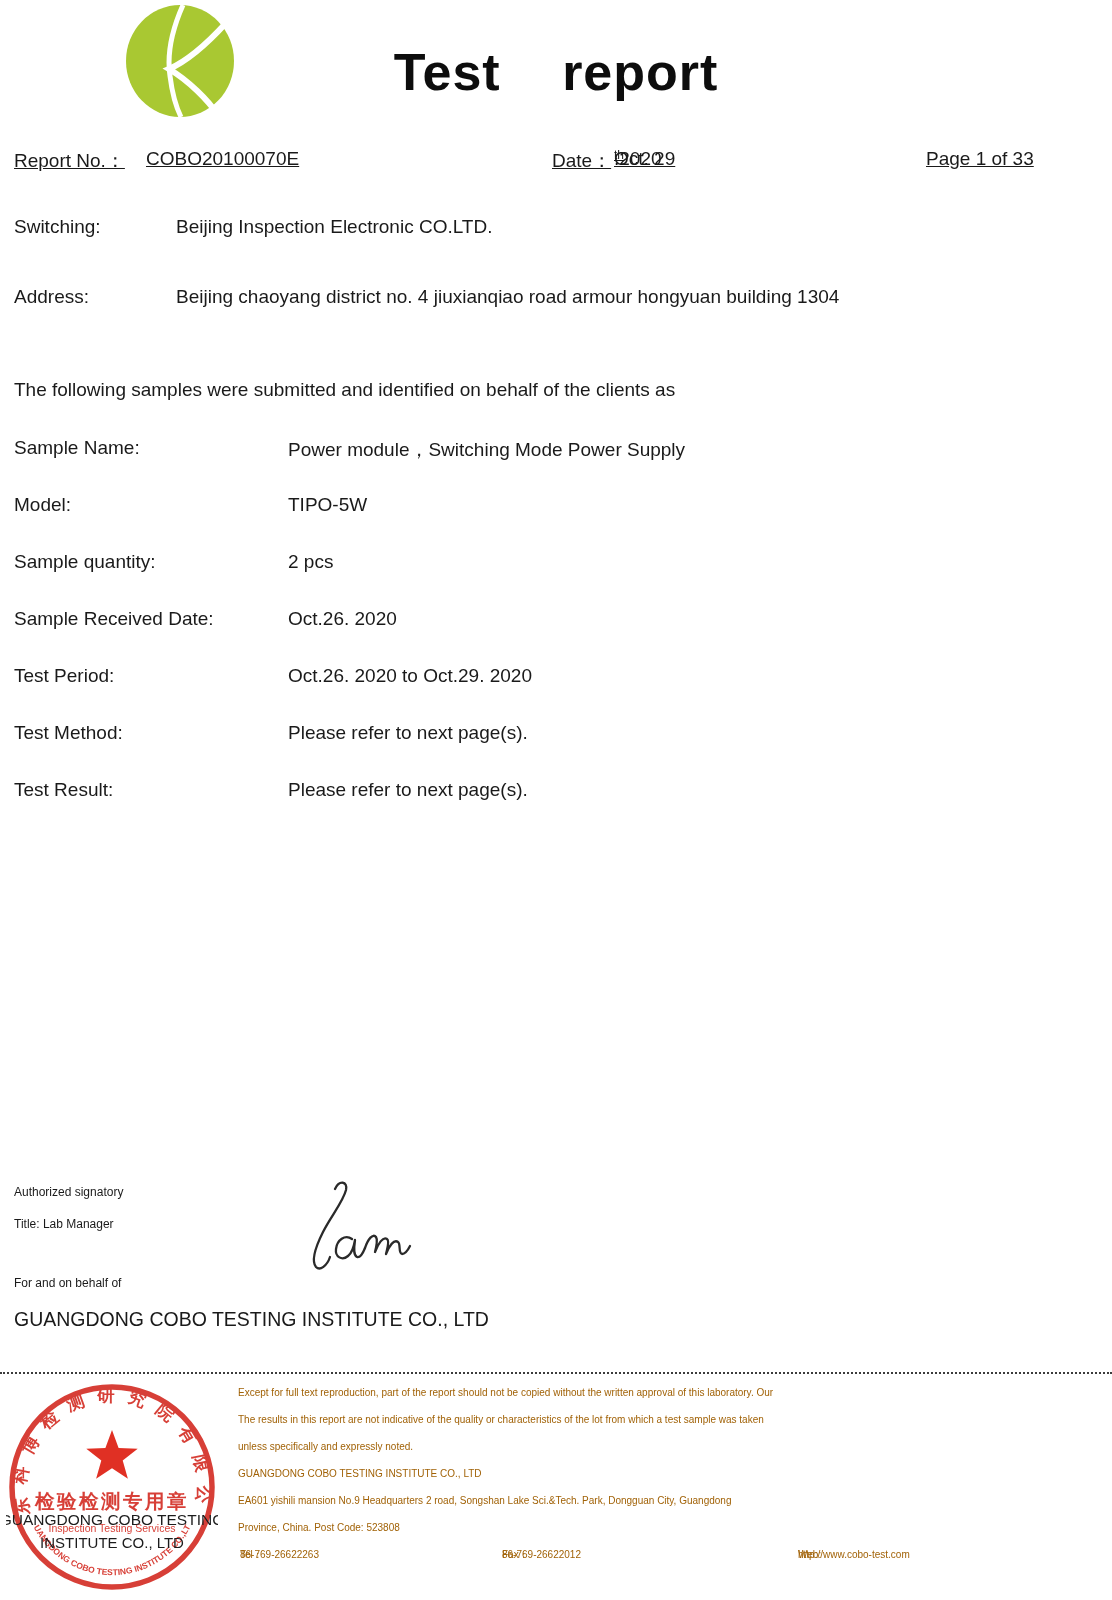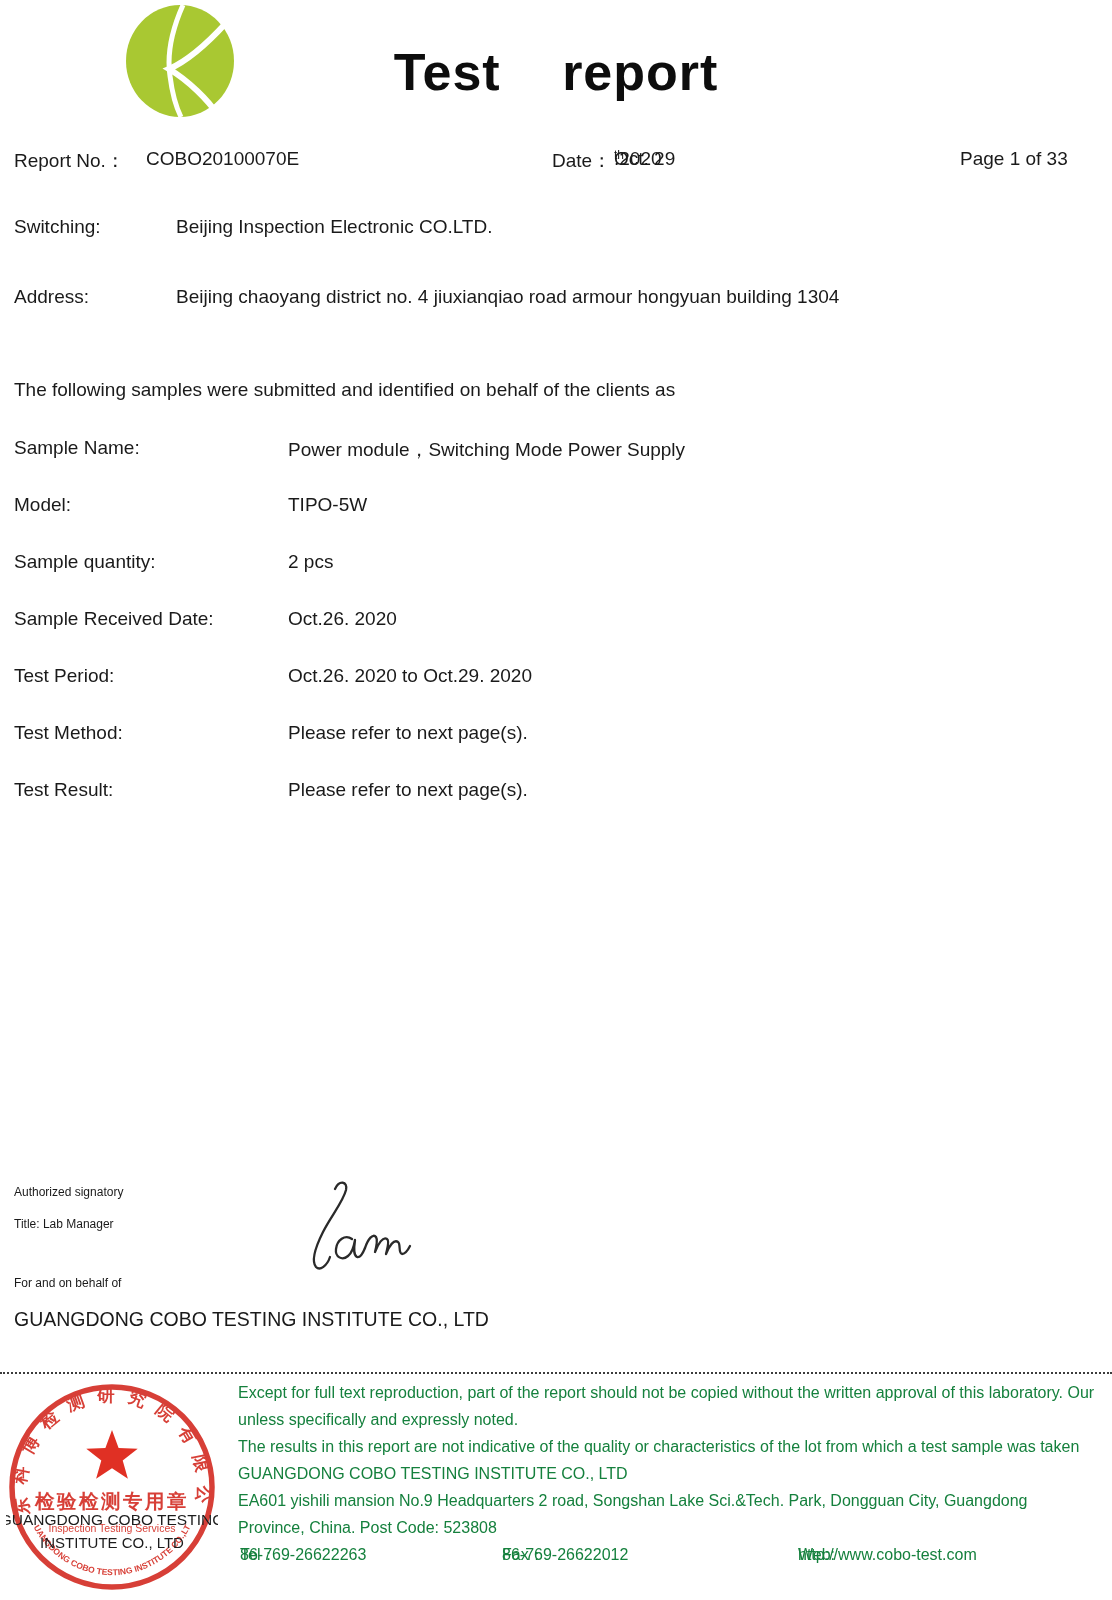--- a/index.html
+++ b/index.html
@@ -12,35 +12,35 @@
     color:#1a1a1a;
     overflow:hidden;
   }
   .abs { position:absolute; white-space:nowrap; }
   .title {
     position:absolute; left:0; top:42px; width:100%;
     text-align:center; font-size:52px; font-weight:bold;
     word-spacing:46px; letter-spacing:1px; color:#0d0d0d;
   }
   .hdr { position:absolute; top:148px; left:0; width:100%; font-size:19px; }
-  .hdr span { position:absolute; white-space:nowrap; }
+  .hdr span { position:absolute; white-space:nowrap;text-decoration:underline; }
   .sup { font-size:12px; vertical-align:super; }
   .row { position:absolute; left:0; width:100%; font-size:19px; }
   .row .lab { position:absolute; left:14px; white-space:nowrap; }
   .row .v1 { position:absolute; left:176px; white-space:nowrap; }
   .row .v2 { position:absolute; left:288px; white-space:nowrap; }
   .intro { position:absolute; left:14px; top:379px; font-size:19px; white-space:nowrap; }
   .sigline { position:absolute; left:14px; font-size:12px; white-space:nowrap; }
   .divider {
     position:absolute; left:0; top:1372px; width:1112px; height:0;
     border-top:2px dotted #3c3c3c;
   }
   .footer {
     position:absolute; left:238px; top:1379px; width:860px;
-    font-size:16px; line-height:27px; color:#15803d;
+    font-size:10px; line-height:27px; color:#a16207;
   }
   .footer .fl { height:27px; overflow:visible; white-space:nowrap; }
   .footer .disc { white-space:normal; }
   .telrow { position:relative; height:27px; }
   .telrow span { position:absolute; white-space:nowrap; }
   .t-tel { left:2px; } .t-fax { left:264px; } .t-web { left:560px; }
   svg { display:block; }
 </style>
 </head>
 <body>
@@ -57,21 +57,21 @@
 
   <div class="hdr">
     <span style="left:14px">Report No.：</span>
     <span style="left:146px">COBO20100070E</span>
     <span style="left:552px">Date：</span>
     <span style="left:614px">
         <span>Oct. 29</span>
         <span class="sup">th</span>
         <span>.2020</span>
       </span>
-    <span style="left:960px">Page 1 of 33</span>
+    <span style="left:926px">Page 1 of 33</span>
   </div>
 
   <div class="row" style="top:216px">
     <span class="lab">Switching:</span>
     <span class="v1">Beijing Inspection Electronic CO.LTD.</span>
   </div>
   <div class="row" style="top:286px">
     <span class="lab">Address:</span>
     <span class="v1">Beijing chaoyang district no. 4 jiuxianqiao road armour hongyuan building 1304</span>
   </div>
@@ -139,22 +139,22 @@
       <text font-size="8.5" fill="#d5342b" font-weight="bold">
         <textPath href="#arcB" startOffset="50%" text-anchor="middle">GUANGDONG COBO TESTING INSTITUTE CO.,LTD</textPath>
       </text>
     </g>
     <text x="106" y="144" text-anchor="middle" font-size="15.5" fill="#1c1c1c">GUANGDONG COBO TESTING</text>
     <text x="106" y="167" text-anchor="middle" font-size="15" fill="#1c1c1c">INSTITUTE CO., LTD</text>
   </svg>
 
   <div class="footer">
     <div class="fl disc">Except for full text reproduction, part of the report should not be copied without the written approval of this laboratory. Our</div>
+    <div class="fl disc">The results in this report are not indicative of the quality or characteristics of the lot from which a test sample was taken</div>
     <div class="fl disc">unless specifically and expressly noted.</div>
-    <div class="fl disc">The results in this report are not indicative of the quality or characteristics of the lot from which a test sample was taken</div>
     <div class="fl">GUANGDONG COBO TESTING INSTITUTE CO., LTD</div>
     <div class="fl">EA601 yishili mansion No.9 Headquarters 2 road, Songshan Lake Sci.&amp;Tech. Park, Dongguan City, Guangdong</div>
     <div class="fl">Province, China. Post Code: 523808</div>
     <div class="fl telrow">
       <span class="t-tel">
           <span>Tel：</span>
           <span>86-769-26622263</span>
         </span>
       <span class="t-fax">
           <span>Fax：</span>

